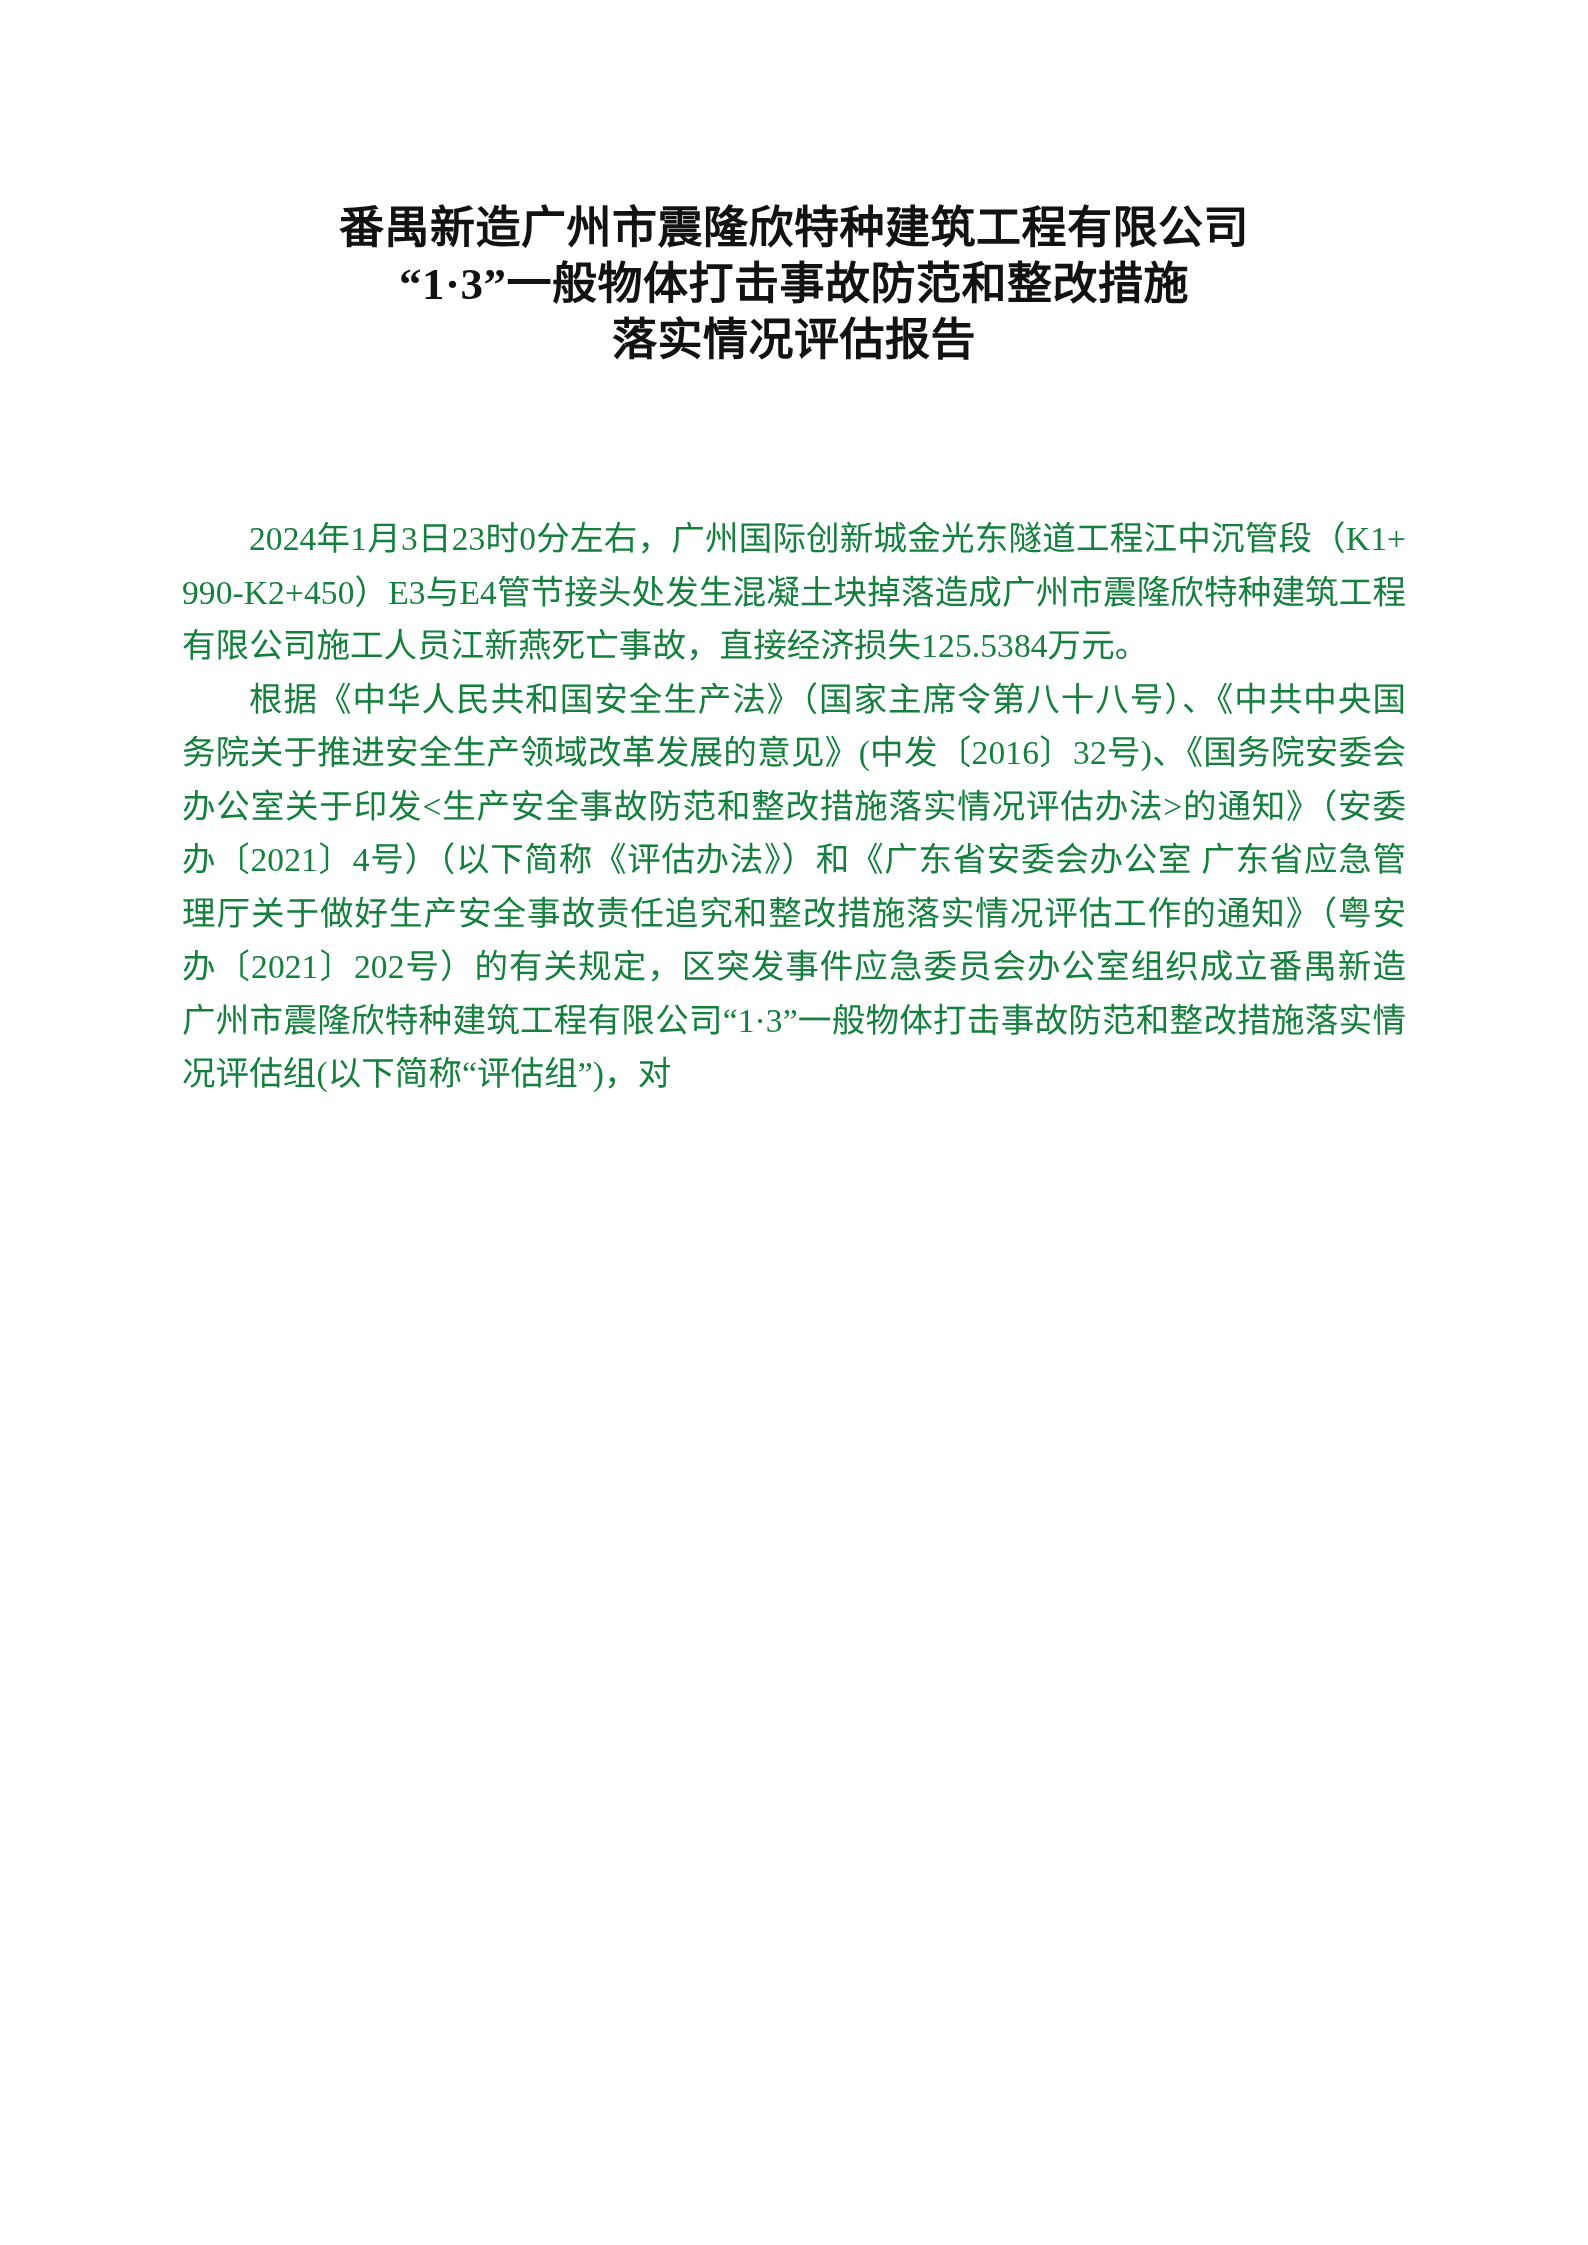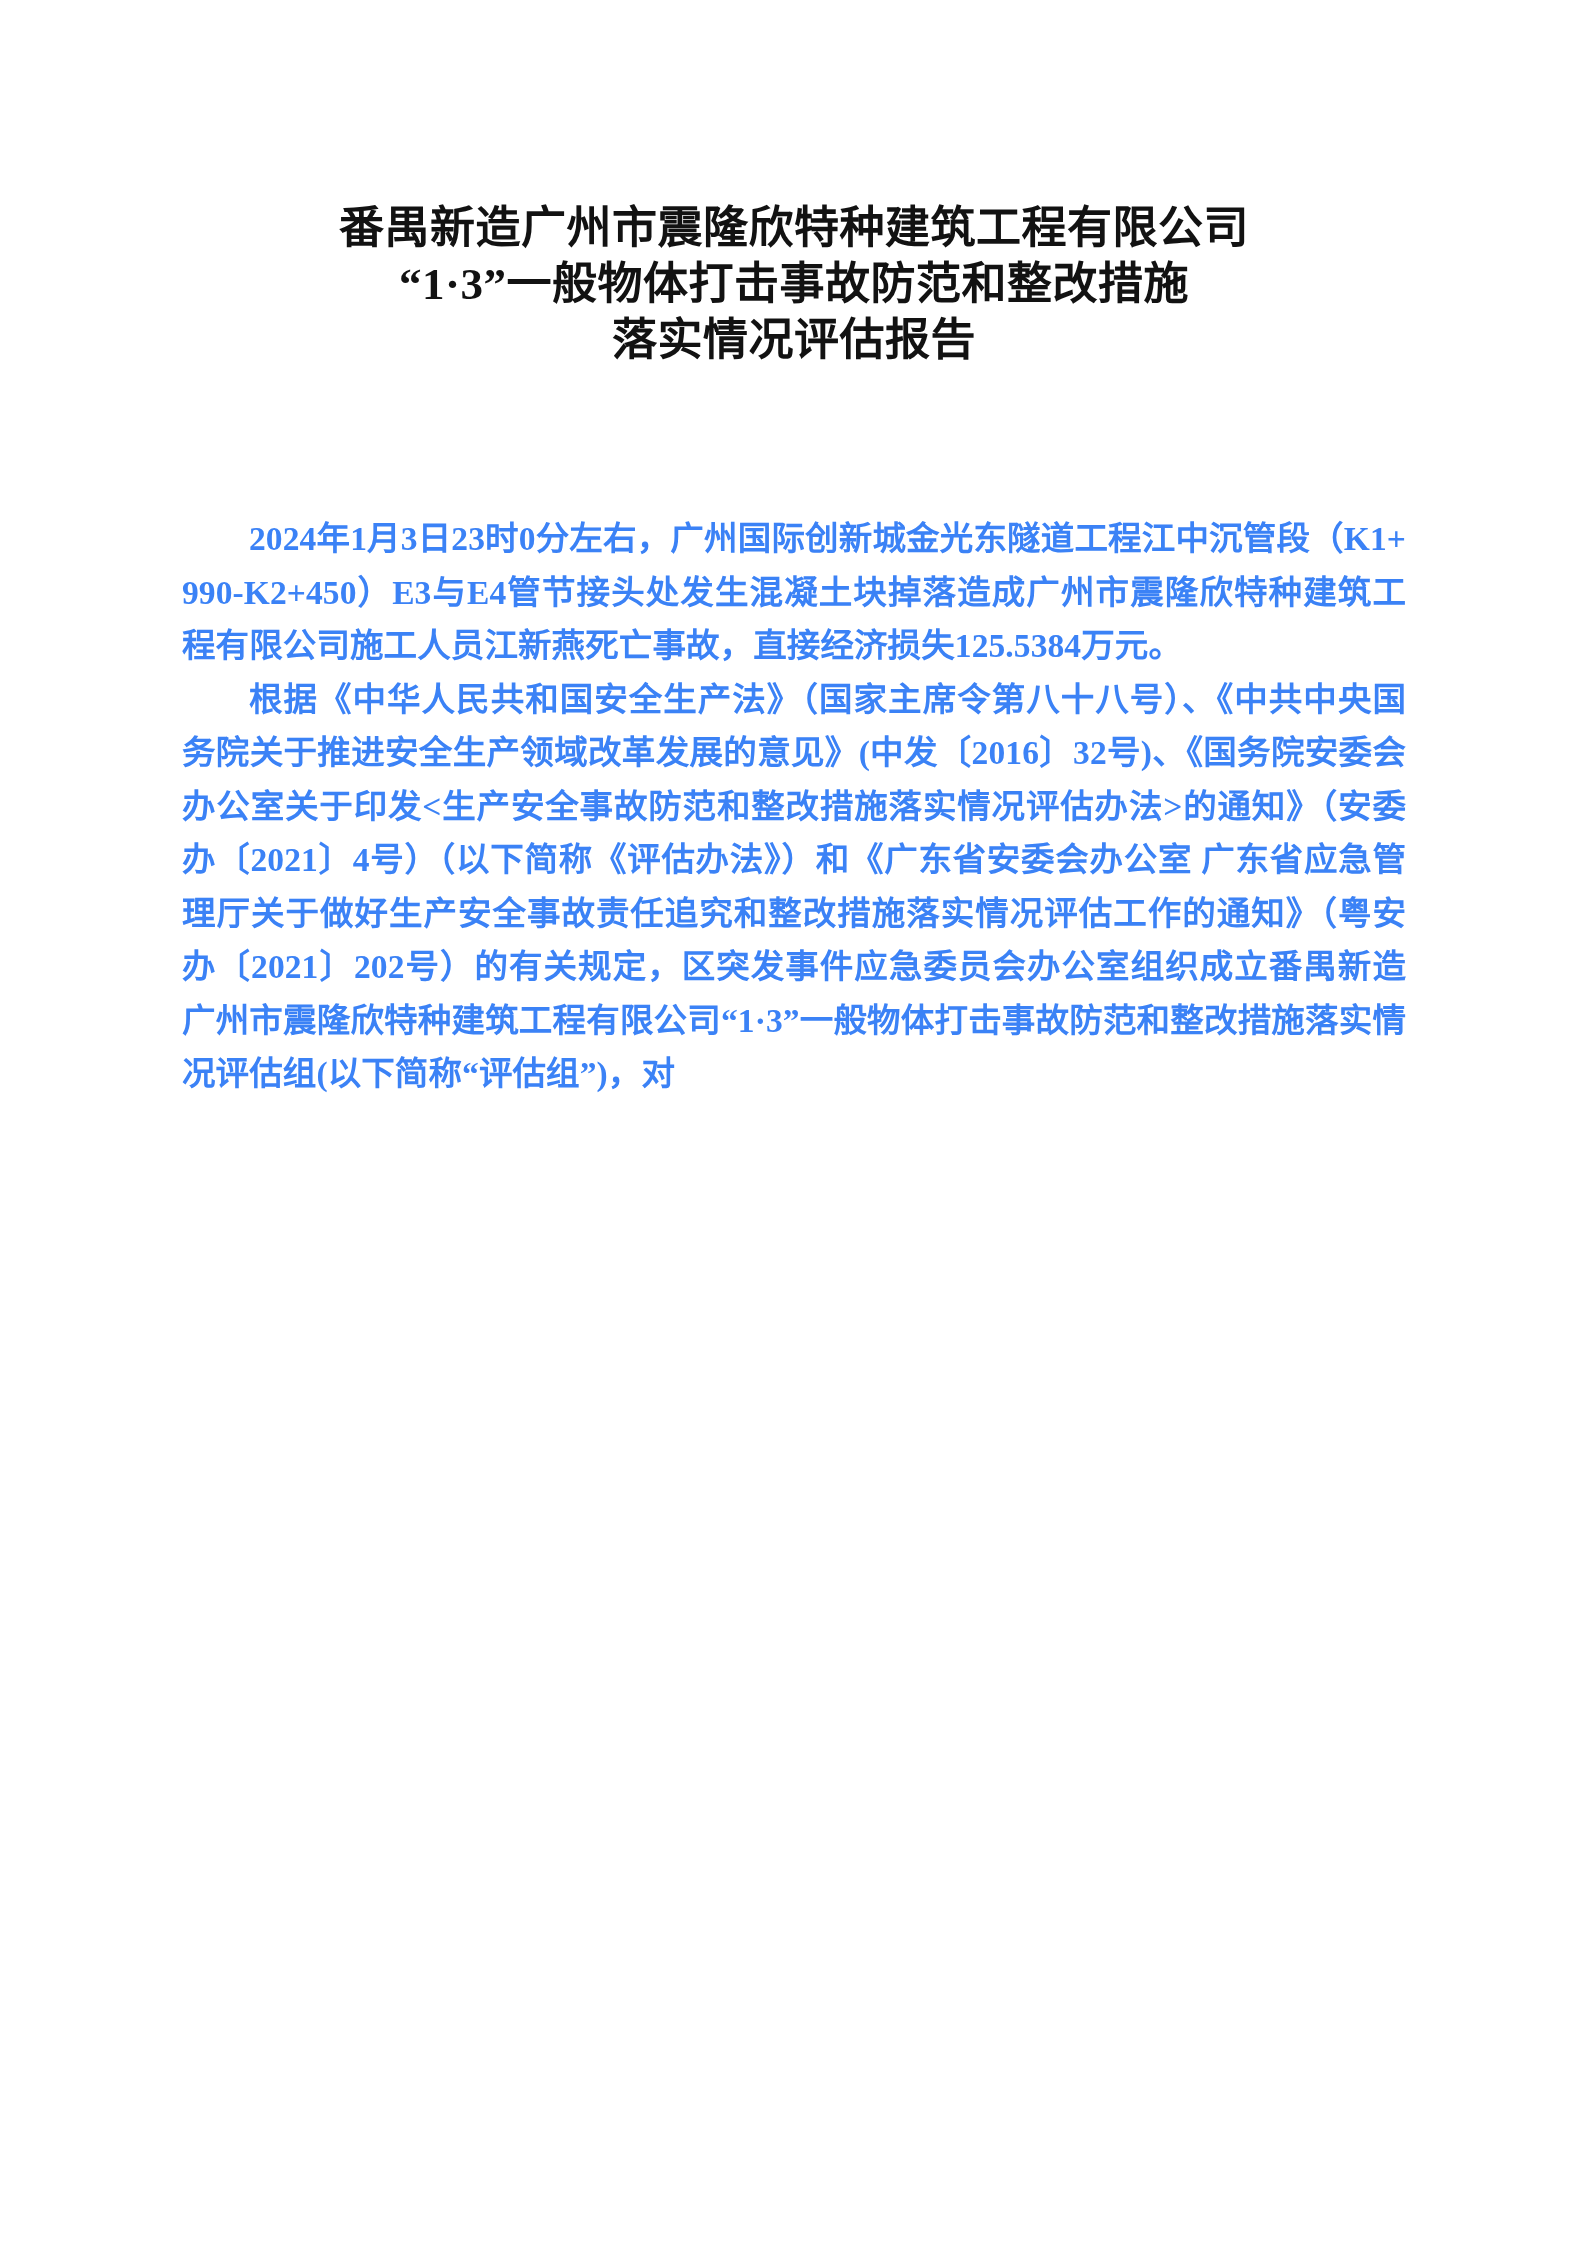--- a/index.html
+++ b/index.html
@@ -63,27 +63,26 @@
     top: 512px;
     width: 1224px;
   }
 
   p.para {
     margin: 0 0 0 0;
     padding: 0;
     font-family: "Liberation Serif", "DejaVu Serif", serif;
     font-size: 33.5px;
     line-height: 53.5px;
-    color: #3b82f6;
+    color: #15803d;
     text-align: justify;
     text-align-last: left;
     text-indent: 67px;
     word-break: break-all;
     letter-spacing: 0.1px;
-    font-weight: bold;
   }
 
   
   .footer {
     position: absolute;
     left: 0;
     top: 2073px;
     width: 1406px;
     text-align: right;
   }

